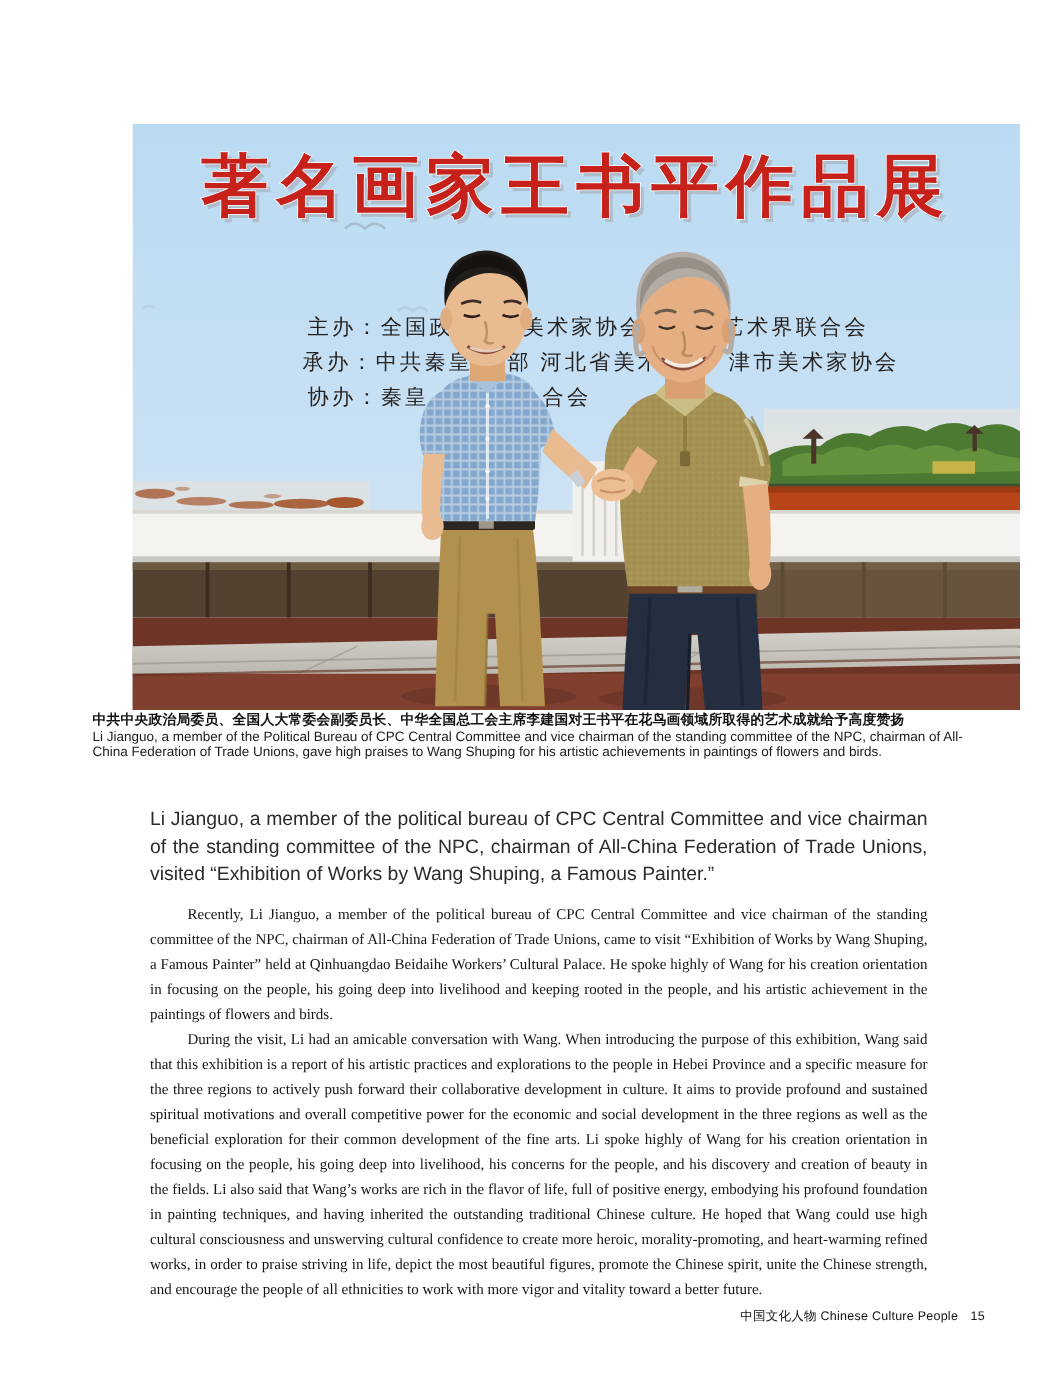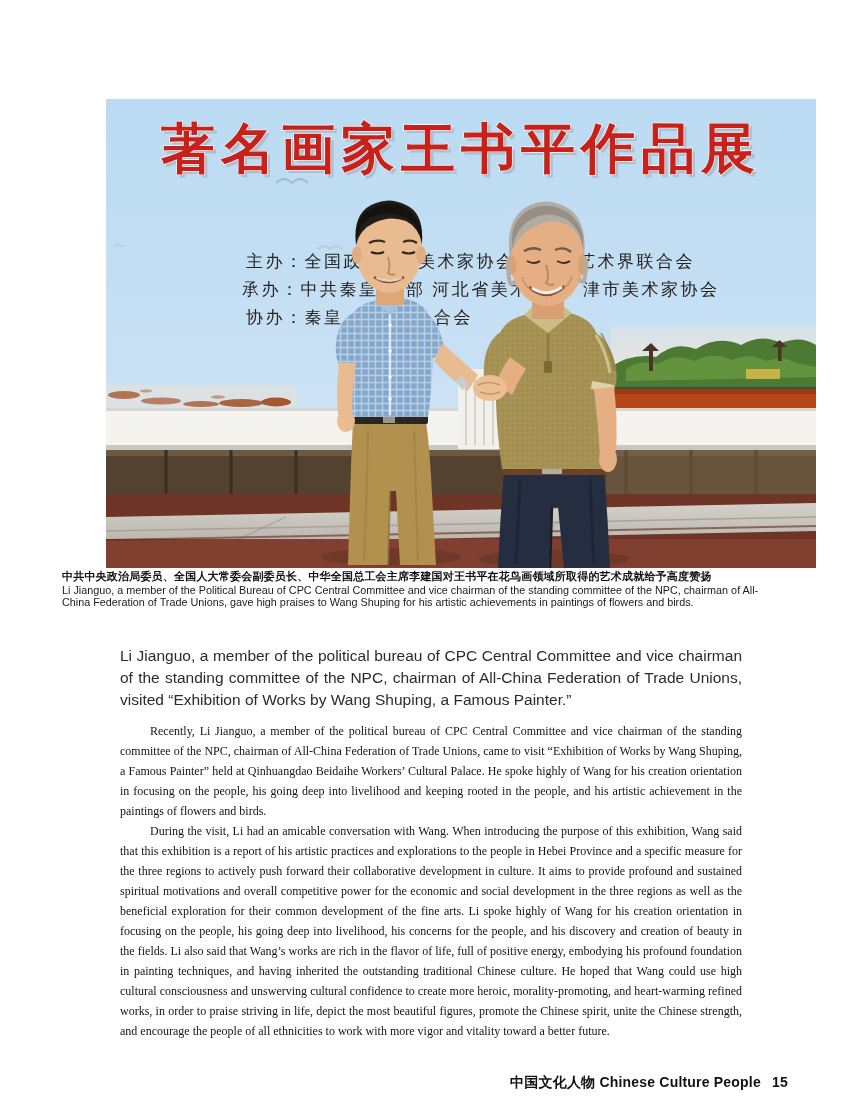--- a/index.html
+++ b/index.html
@@ -5,21 +5,21 @@
   html,body{margin:0;padding:0;background:#ffffff;}
   .page{
     position:relative;width:846px;height:1102px;background:#ffffff;overflow:hidden;
     font-family:"Liberation Sans",sans-serif;
   }
   .photo{
     position:absolute;left:78px;top:99px;width:838px;height:469px;overflow:hidden;padding-left:28px;
   }
   .photo svg{display:block;}
   .caption{
-    position:absolute;left:62px;top:569px;width:712px;color:#111111;
+    position:absolute;left:74px;top:569px;width:712px;color:#111111;
   }
   .caption .cn{
     font-size:11px;font-weight:bold;line-height:14px;letter-spacing:.2px;
     font-family:"Liberation Sans",sans-serif;
   }
   .caption .en{
     font-size:10.8px;line-height:11.8px;margin-top:2px;color:#1a1a1a;
   }
   .article{
     position:absolute;left:120px;top:645px;width:622px;
@@ -28,22 +28,22 @@
     font-family:"Liberation Sans",sans-serif;
     font-size:15.5px;line-height:22px;color:#2b2b2b;text-align:justify;
     margin:0 0 10px 0;
   }
   .bodytext p{
     font-family:"Liberation Serif","DejaVu Serif",serif;
     font-size:12px;line-height:20px;color:#141414;text-align:justify;
     text-indent:30px;margin:0;
   }
   .footer{
-    position:absolute;right:58px;top:1046px;font-size:14px;color:#111;
-    font-family:"Liberation Sans",sans-serif;font-weight:bold;letter-spacing:.2px;margin-top:28px;
+    position:absolute;right:58px;top:1046px;font-size:10px;color:#111;
+    font-family:"Liberation Sans",sans-serif;font-weight:normal;letter-spacing:.2px;
   }
   .footer .pageno{margin-left:7px;}
 </style>
 </head>
 <body>
 
 <div class="page">
 
   <div class="photo">
     <svg width="710" height="469" viewBox="0 0 710 469" xmlns="http://www.w3.org/2000/svg">

